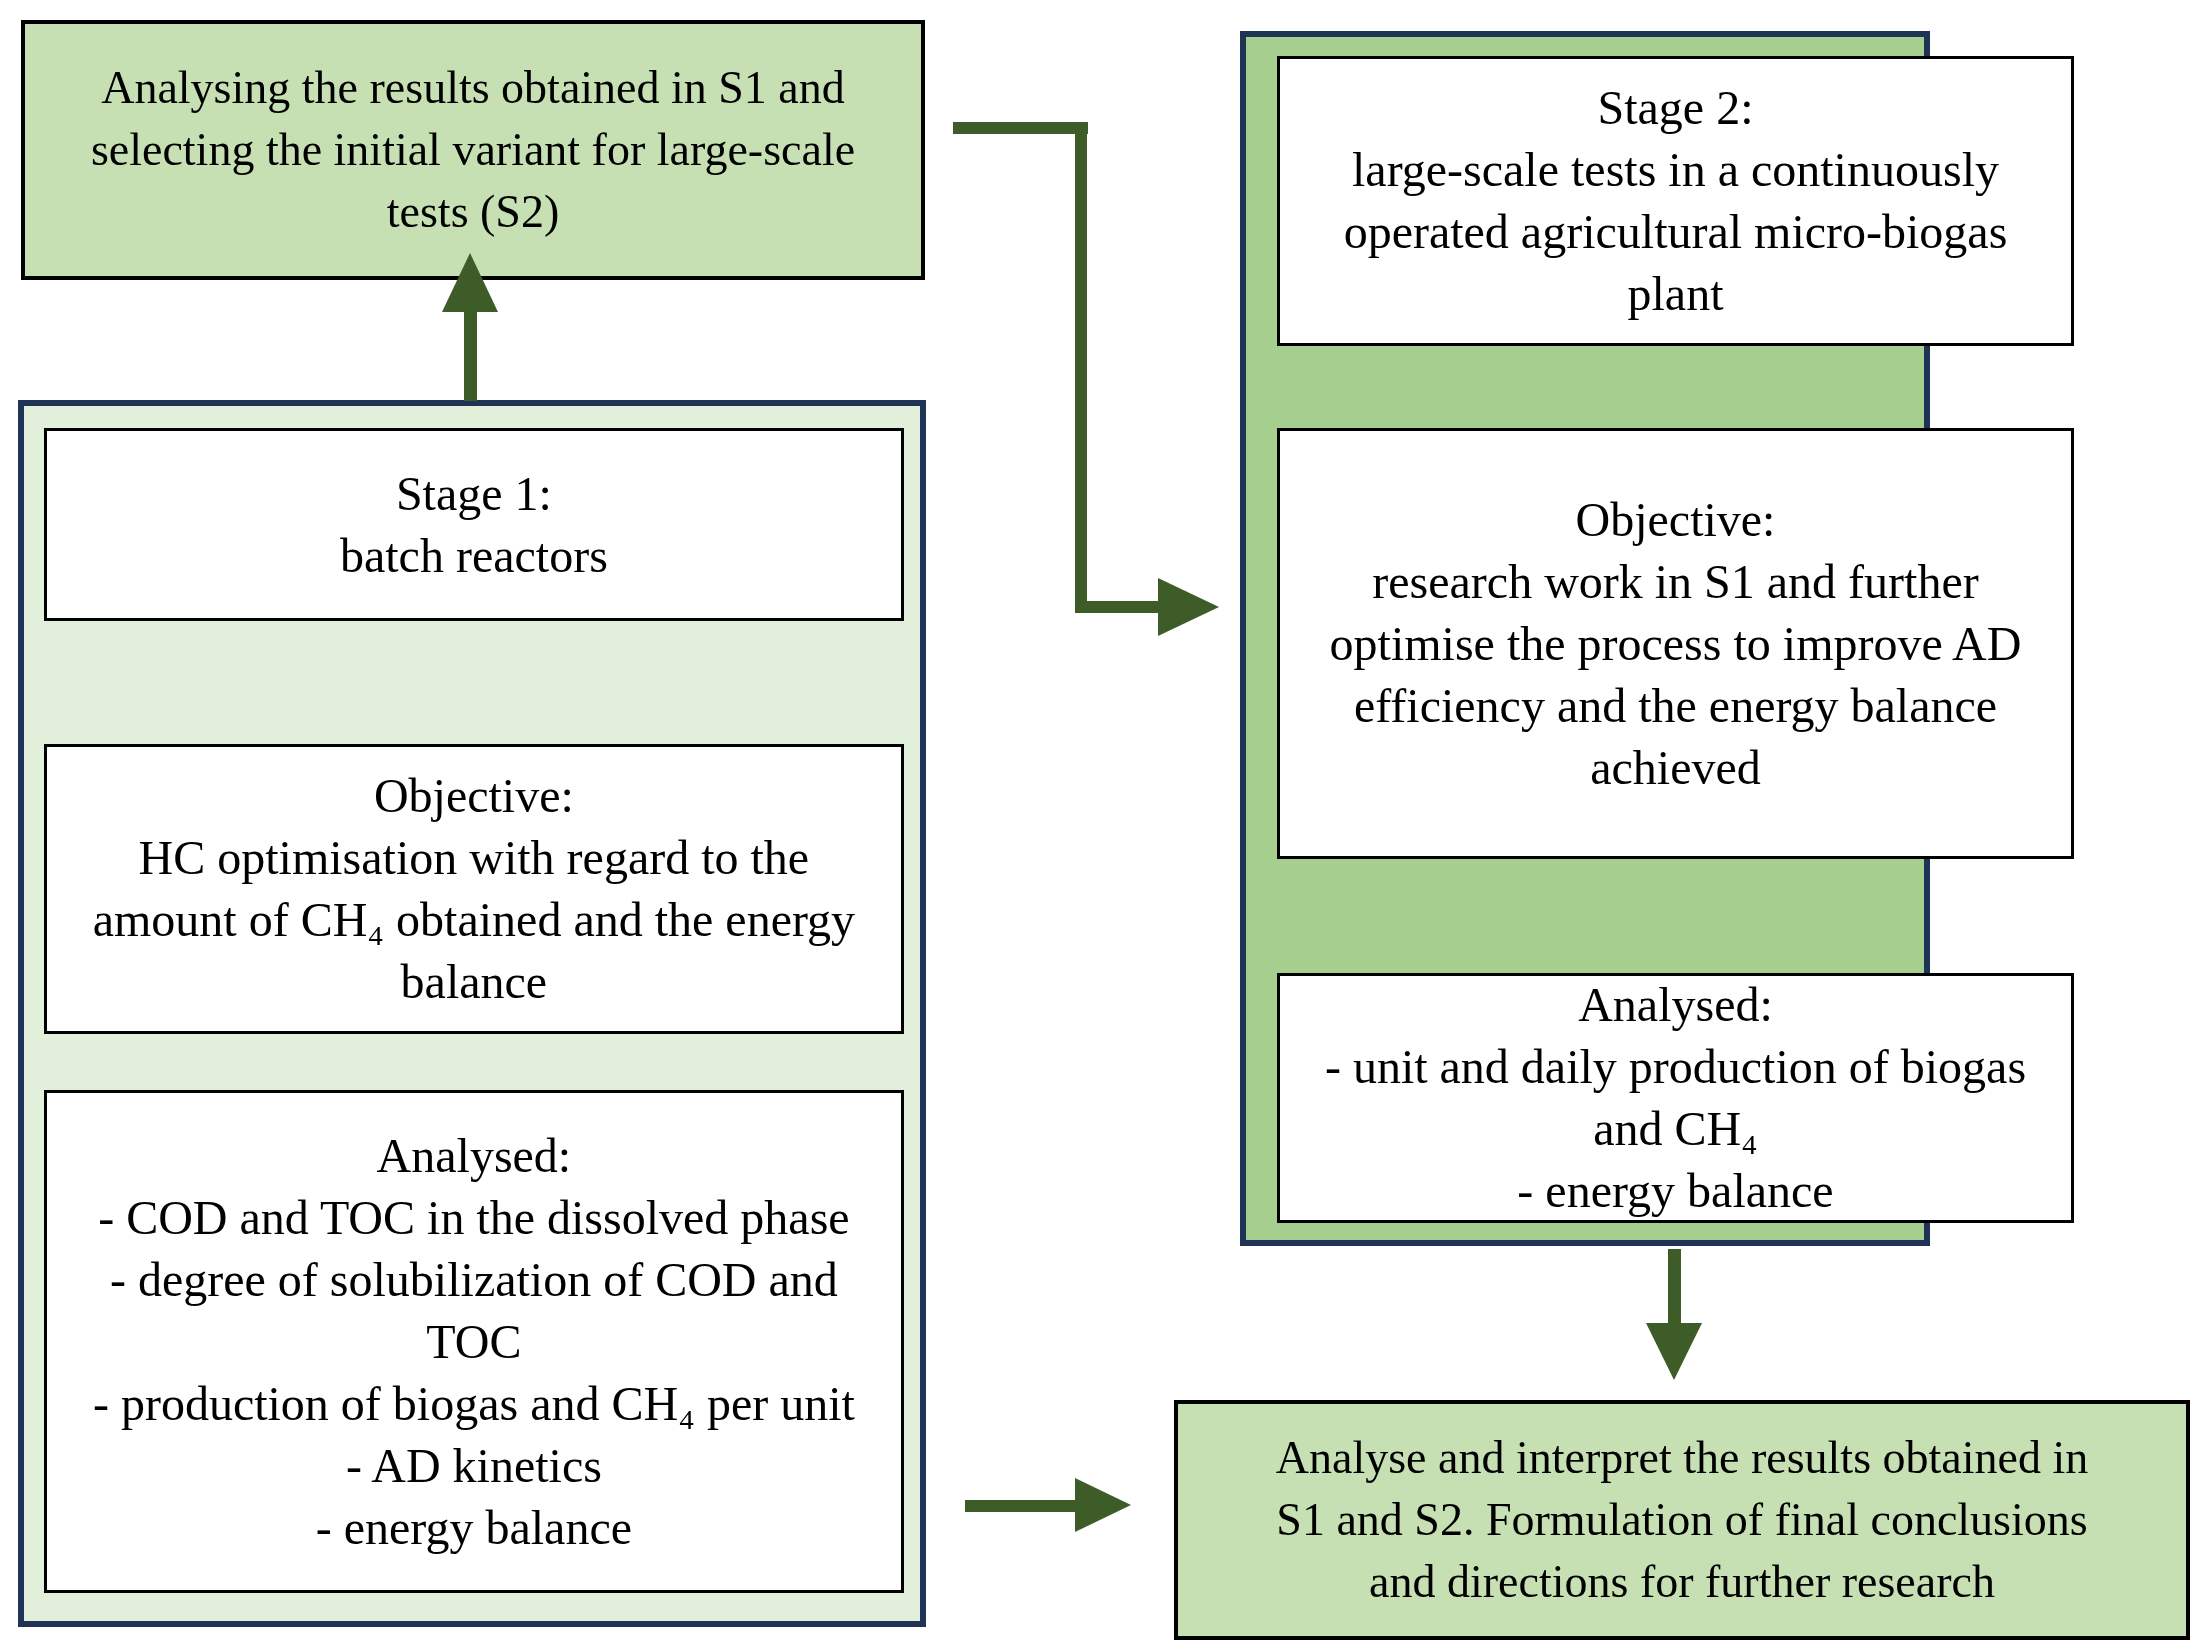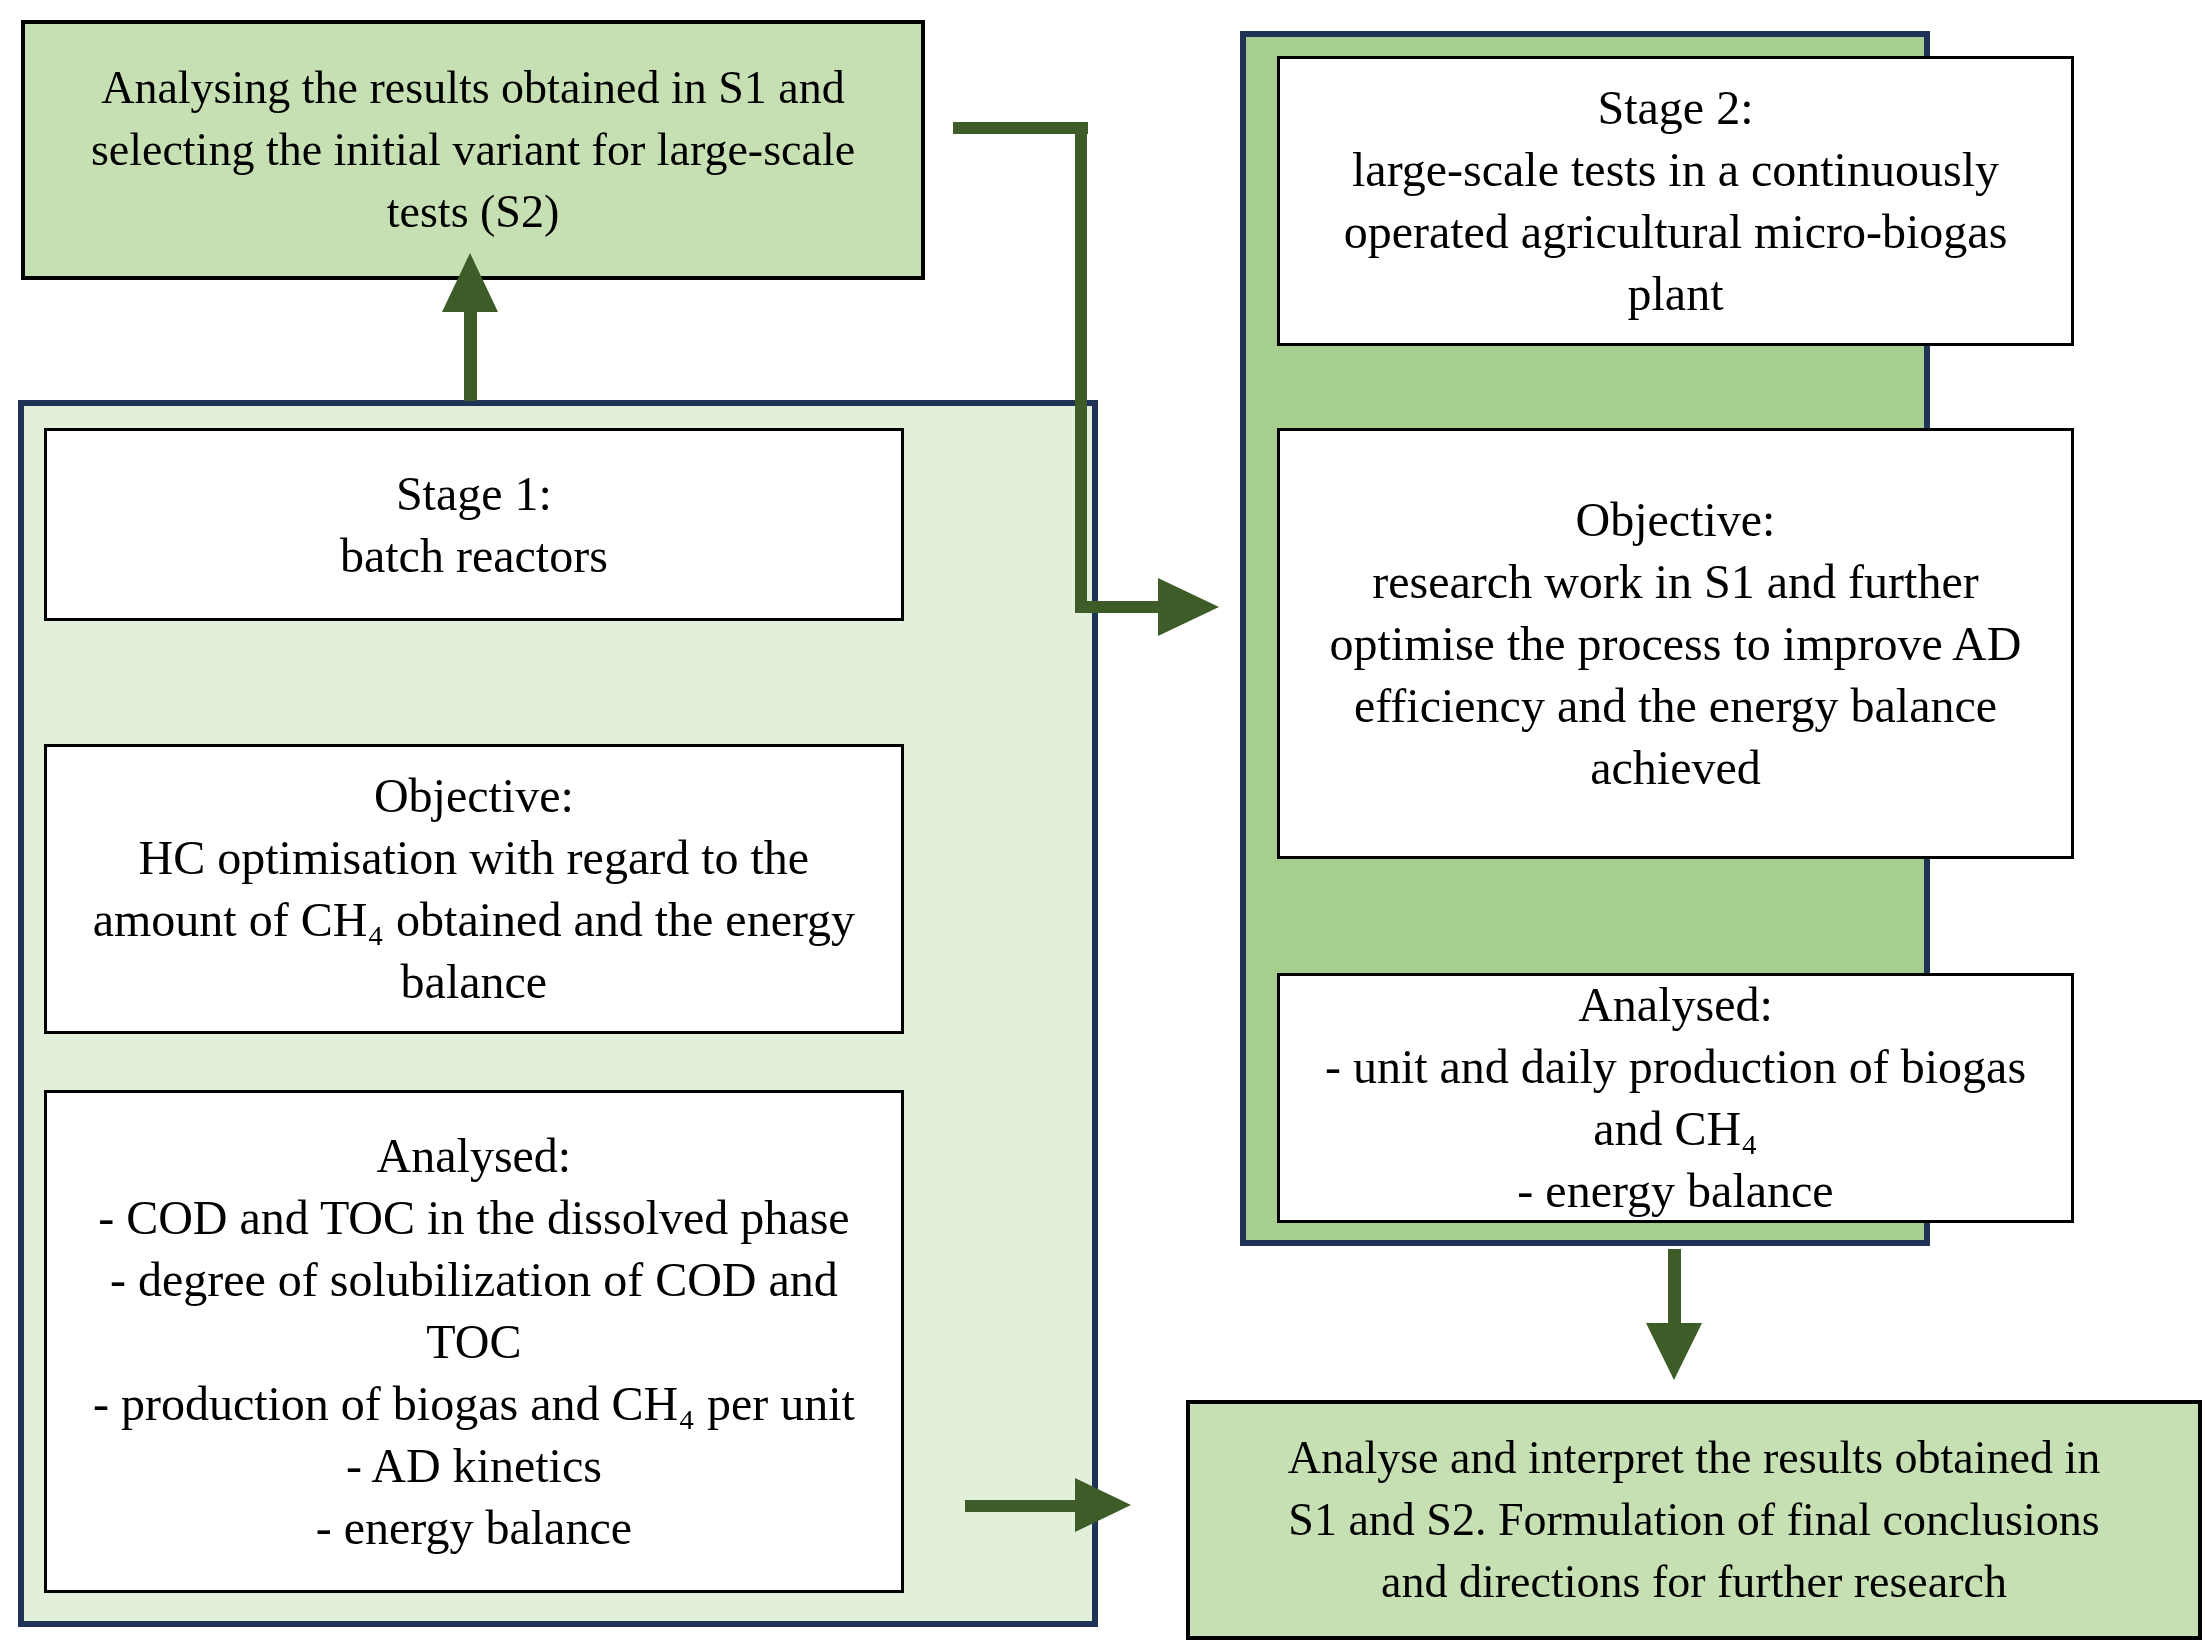--- a/index.html
+++ b/index.html
@@ -13,27 +13,27 @@
   .canvas { position:absolute; inset:0; }
 
   
   .note-box {
     position:absolute;
     background:var(--note-box-fill);
     border:4.9px solid var(--inner-box-border);
     display:flex; flex-direction:column; justify-content:center; align-items:center;
   }
   #selBox        { left:21px;  top:19.6px;   width:904px; height:260px; }
-  #conclusionBox { left:1174px; top:1400px; width:1016px; height:240px;margin-left:12px; }
+  #conclusionBox { left:1174px; top:1400px; width:1016px; height:240px; }
 
   .stage-container {
     position:absolute;
     border:6.1px solid var(--container-border);
   }
-  #stage1Container { left:18.3px;   top:400px; width:1080px; height:1227px; background:var(--stage1-fill);padding-left:40px; }
+  #stage1Container { left:18.3px;   top:400px; width:908px; height:1227px; background:var(--stage1-fill);padding-left:40px; }
   #stage2Container { left:1240px; top:31px;  width:690px; height:1215px; background:var(--stage2-fill); }
 
   .inner-box {
     position:absolute;
     background:var(--inner-box-fill);
     border:3.7px solid var(--inner-box-border);
     display:flex; flex-direction:column; justify-content:center; align-items:center;
     overflow:visible;
   }
   #s1a { left:19.6px; top:22px;   width:860px; height:193px; }

